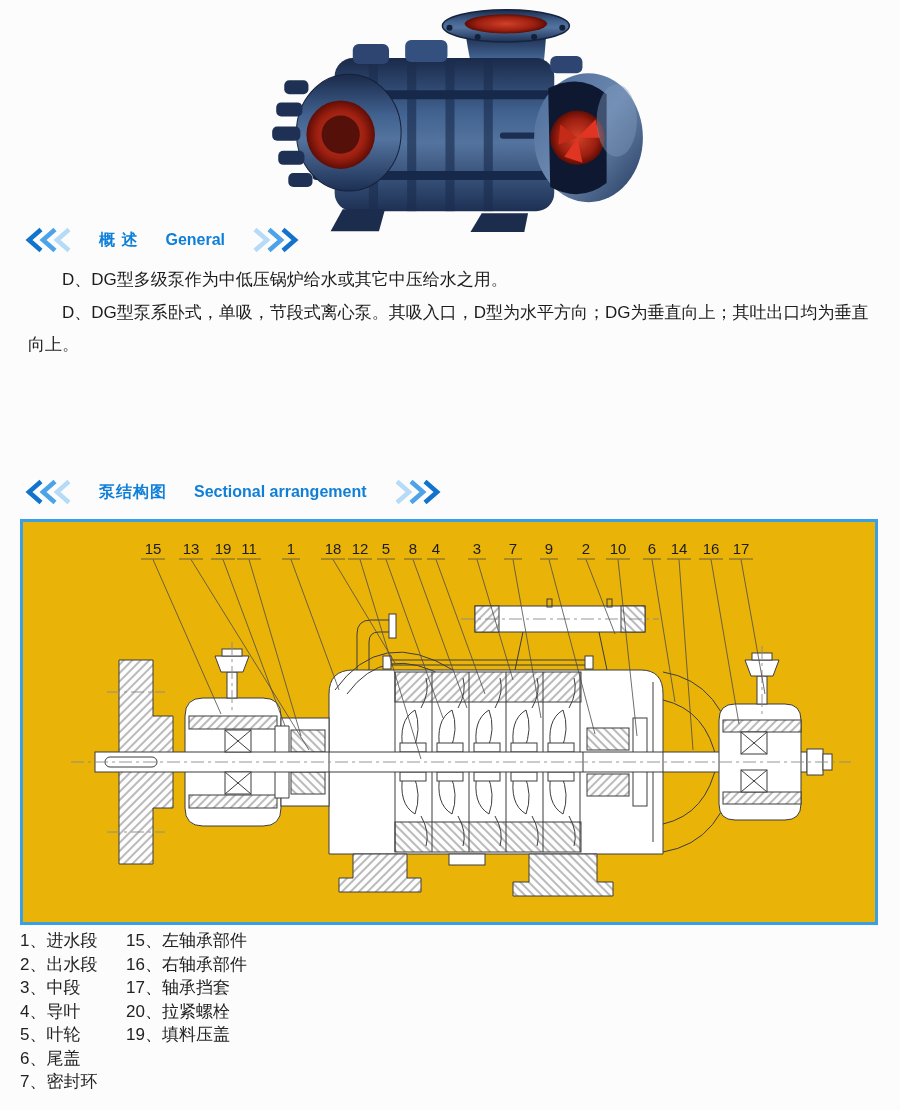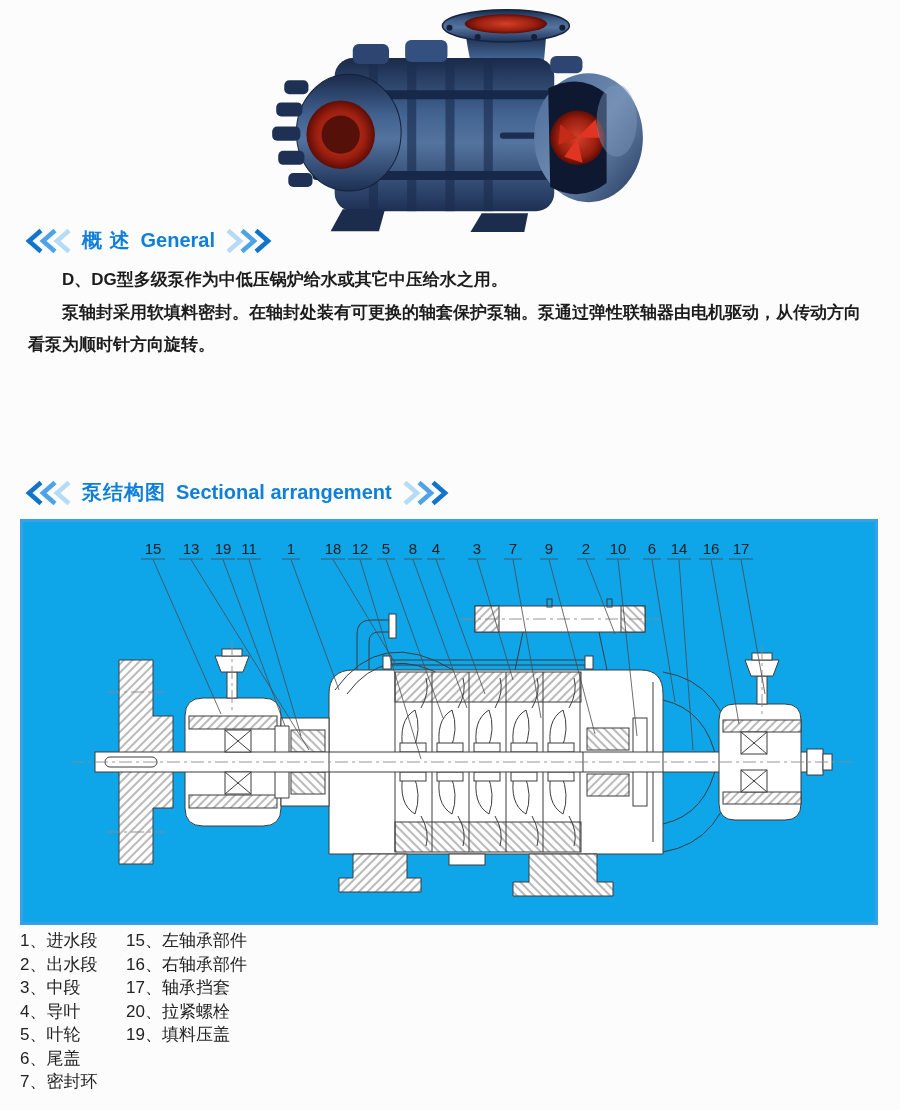--- a/index.html
+++ b/index.html
@@ -6,33 +6,33 @@
   body{
     width:900px;height:1110px;position:relative;background:#fcfcfc;
     font-family:"Liberation Sans","DejaVu Sans",sans-serif;color:#1c1c1c;
     overflow:hidden;
   }
   .abs{position:absolute;}
   
   .pump-photo{left:248px;top:2px;width:408px;height:230px;}
   
   .sec-header{
-    left:24px;display:flex;align-items:center;gap:0;
-    font-weight:bold;font-size:20px;color:#0f7fd8;white-space:nowrap;
+    left:24px;display:flex;align-items:center;gap:17px;
+    font-weight:bold;font-size:16px;color:#0f7fd8;white-space:nowrap;
   }
   .sec-header .hdr-zh{letter-spacing:1px;}
   .sec-header .hdr-en{margin-left:10px;}
   .chev{width:58px;height:26px;flex:0 0 auto;}
   
   .paras{left:28px;top:264px;width:846px;font-size:17px;line-height:32.5px;}
-  .paras p{margin:0;text-indent:2em;font-weight:bold;}
+  .paras p{margin:0;text-indent:2em;}
   
   .diagram-box{
     left:20px;top:519px;width:852px;height:400px;
-    border:3px solid #3aa0e6;background:#0ea5e9;
+    border:3px solid #3aa0e6;background:#eab308;
   }
   .diagram-box svg{display:block;width:852px;height:400px;}
   .draw{stroke:#3c3c3c;stroke-width:1;fill:none;}
   .cl{stroke:#8a8a8a;stroke-width:0.9;stroke-dasharray:13 4 3 4;fill:none;}
   .leader{stroke:#4a4a4a;stroke-width:0.8;fill:none;}
   .num{font-size:15px;fill:#1c1c1c;text-anchor:middle;font-family:"Liberation Sans",sans-serif;}
   
   .legend{left:20px;top:929px;display:flex;font-size:17px;line-height:23.5px;color:#222;}
   .lcol{display:flex;flex-direction:column;}
   .lcol1{width:106px;}
@@ -116,21 +116,21 @@
   <span class="hdr-en">General</span>
   <svg class="chev" viewBox="0 0 58 26">
     <polyline points="13,2.5 25,13 13,23.5" fill="none" stroke="#b6dbf6" stroke-width="4.6"></polyline>
     <polyline points="27,2.5 39,13 27,23.5" fill="none" stroke="#4ea3e8" stroke-width="4.6"></polyline>
     <polyline points="41,2.5 53,13 41,23.5" fill="none" stroke="#1173cc" stroke-width="4.6"></polyline>
   </svg>
 </div>
 
 <div class="abs paras">
   <p>D、DG型多级泵作为中低压锅炉给水或其它中压给水之用。</p>
-  <p>泵轴封采用软填料密封。在轴封处装有可更换的轴套保护泵轴。泵通过弹性联轴器由电机驱动，从传动方向看泵为顺时针方向旋转。</p>
+  <p>D、DG型泵系卧式，单吸，节段式离心泵。其吸入口，D型为水平方向；DG为垂直向上；其吐出口均为垂直向上。</p>
 </div>
 
 <div class="abs sec-header" style="top:479px;">
   <svg class="chev" viewBox="0 0 58 26">
     <polyline points="17,2.5 5,13 17,23.5" fill="none" stroke="#1173cc" stroke-width="4.6"></polyline>
     <polyline points="31,2.5 19,13 31,23.5" fill="none" stroke="#4ea3e8" stroke-width="4.6"></polyline>
     <polyline points="45,2.5 33,13 45,23.5" fill="none" stroke="#b6dbf6" stroke-width="4.6"></polyline>
   </svg>
   <span class="hdr-zh">泵结构图</span>
   <span class="hdr-en">Sectional arrangement</span>

